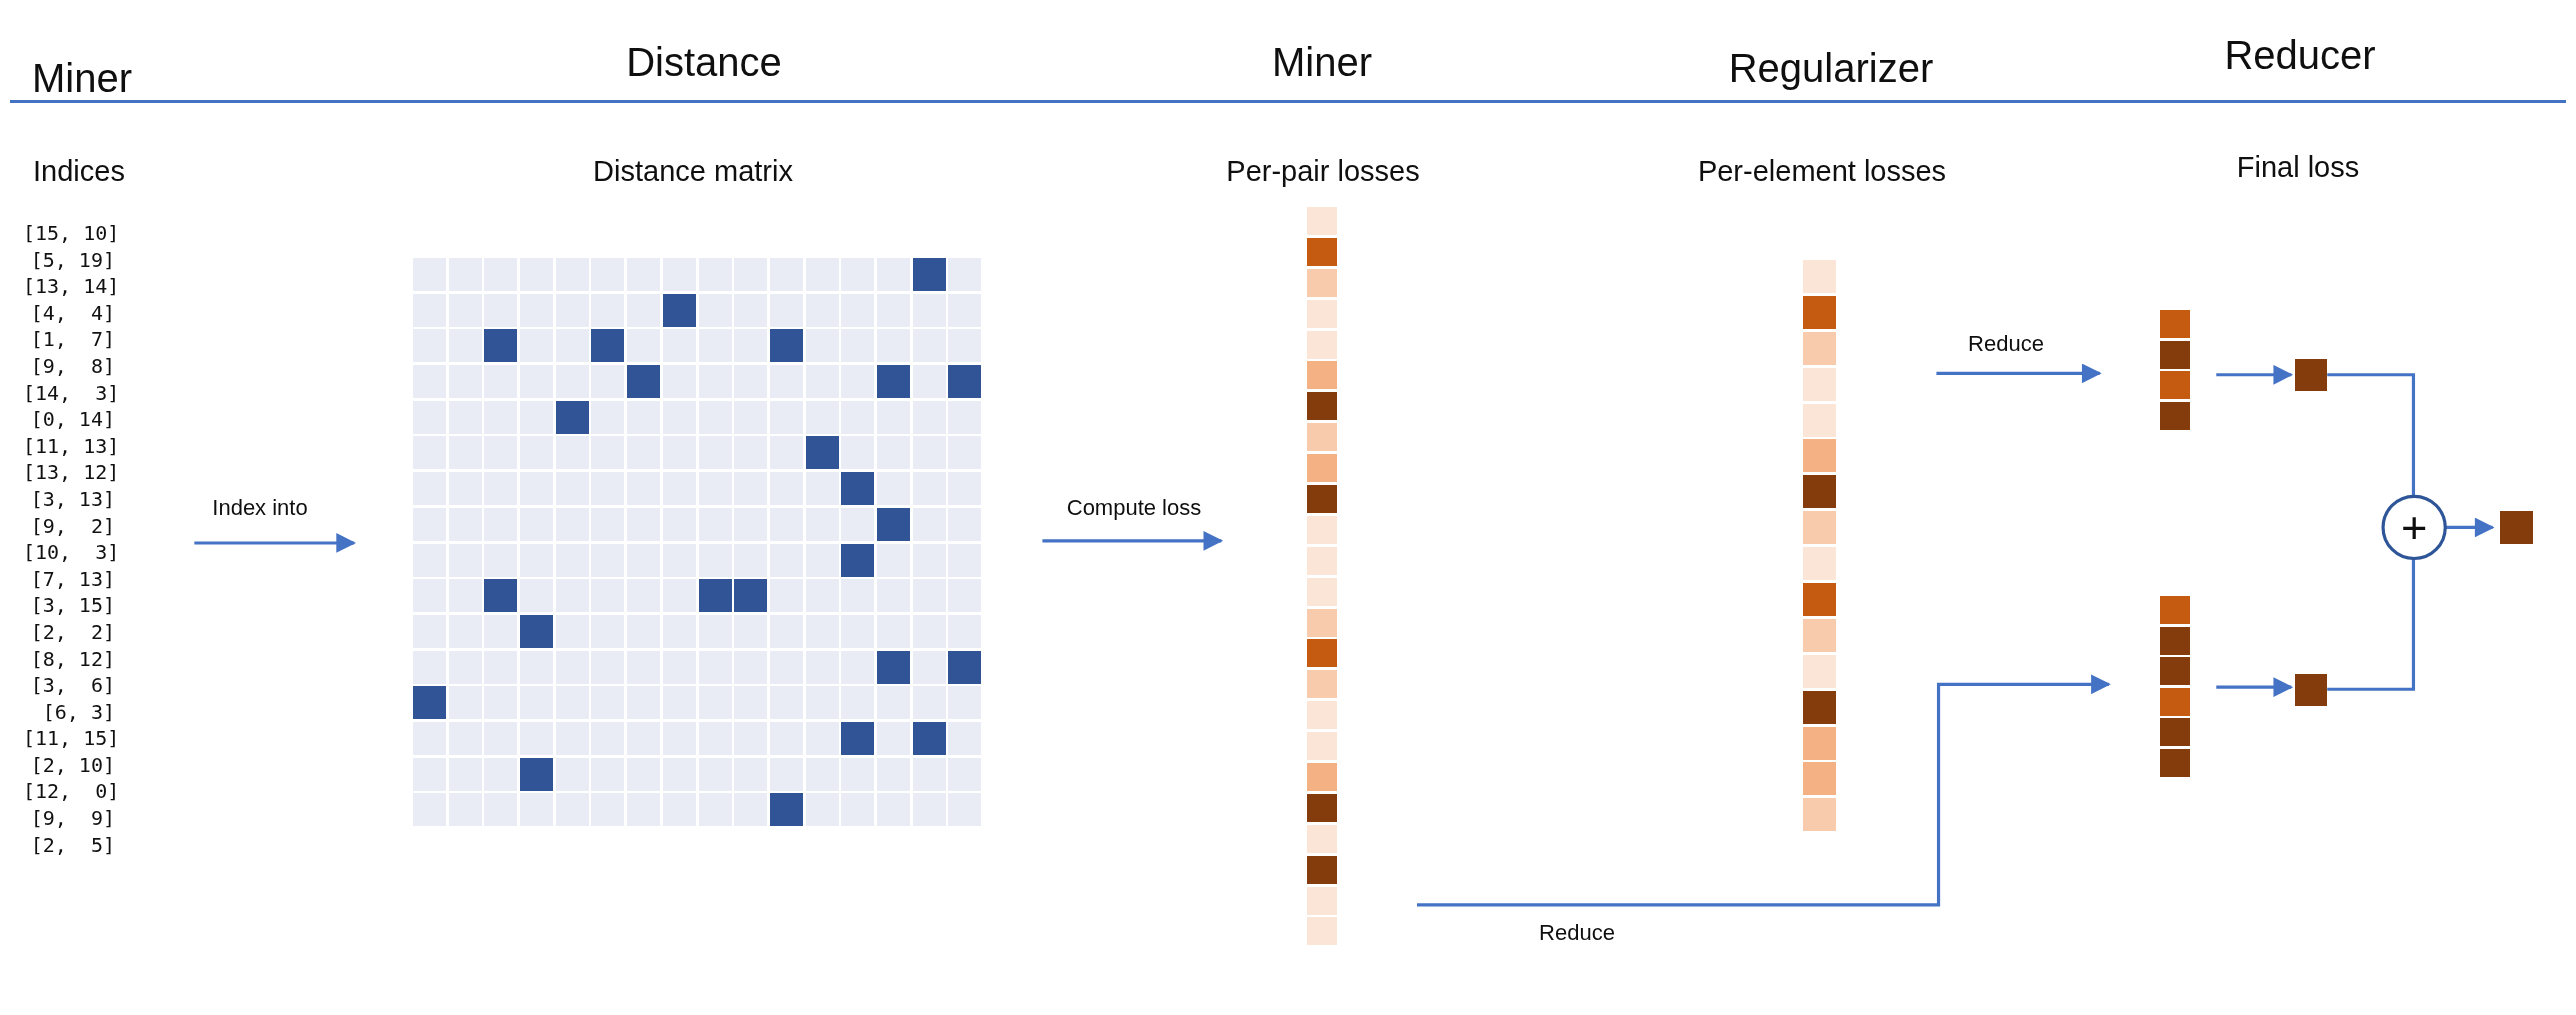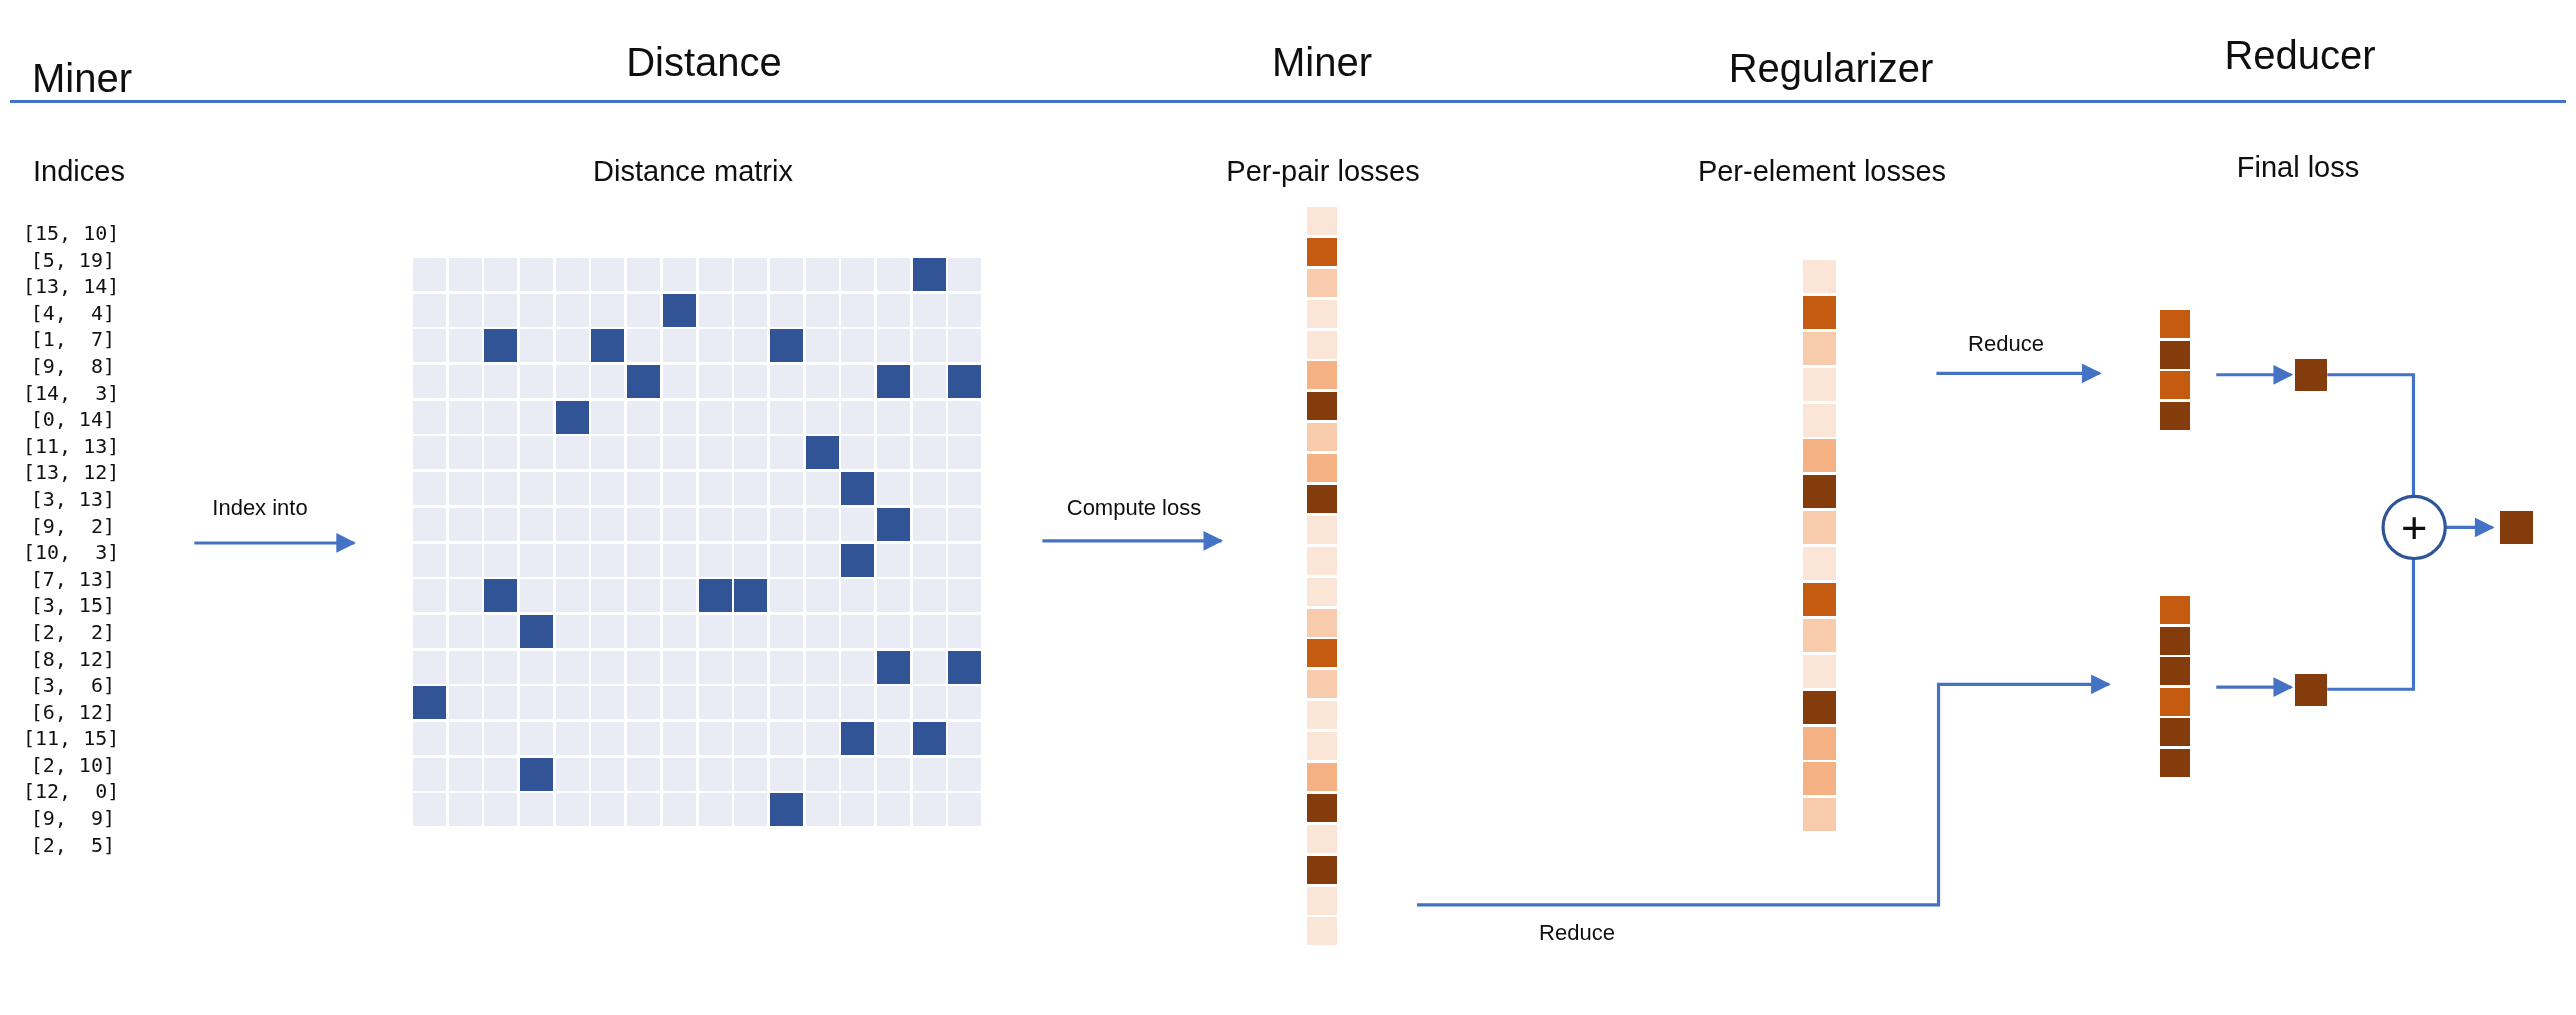--- a/index.html
+++ b/index.html
@@ -72,21 +72,21 @@
       <div class="idx">[11, 13]</div>
       <div class="idx">[13, 12]</div>
       <div class="idx">[3, 13]</div>
       <div class="idx">[9,  2]</div>
       <div class="idx">[10,  3]</div>
       <div class="idx">[7, 13]</div>
       <div class="idx">[3, 15]</div>
       <div class="idx">[2,  2]</div>
       <div class="idx">[8, 12]</div>
       <div class="idx">[3,  6]</div>
-      <div class="idx">[6, 12]</div>
+      <div class="idx">[6, 3]</div>
       <div class="idx">[11, 15]</div>
       <div class="idx">[2, 10]</div>
       <div class="idx">[12,  0]</div>
       <div class="idx">[9,  9]</div>
       <div class="idx">[2,  5]</div>
     </div>
 
   <div id="distance-matrix">
       <div class="mcell"></div>
       <div class="mcell"></div>

